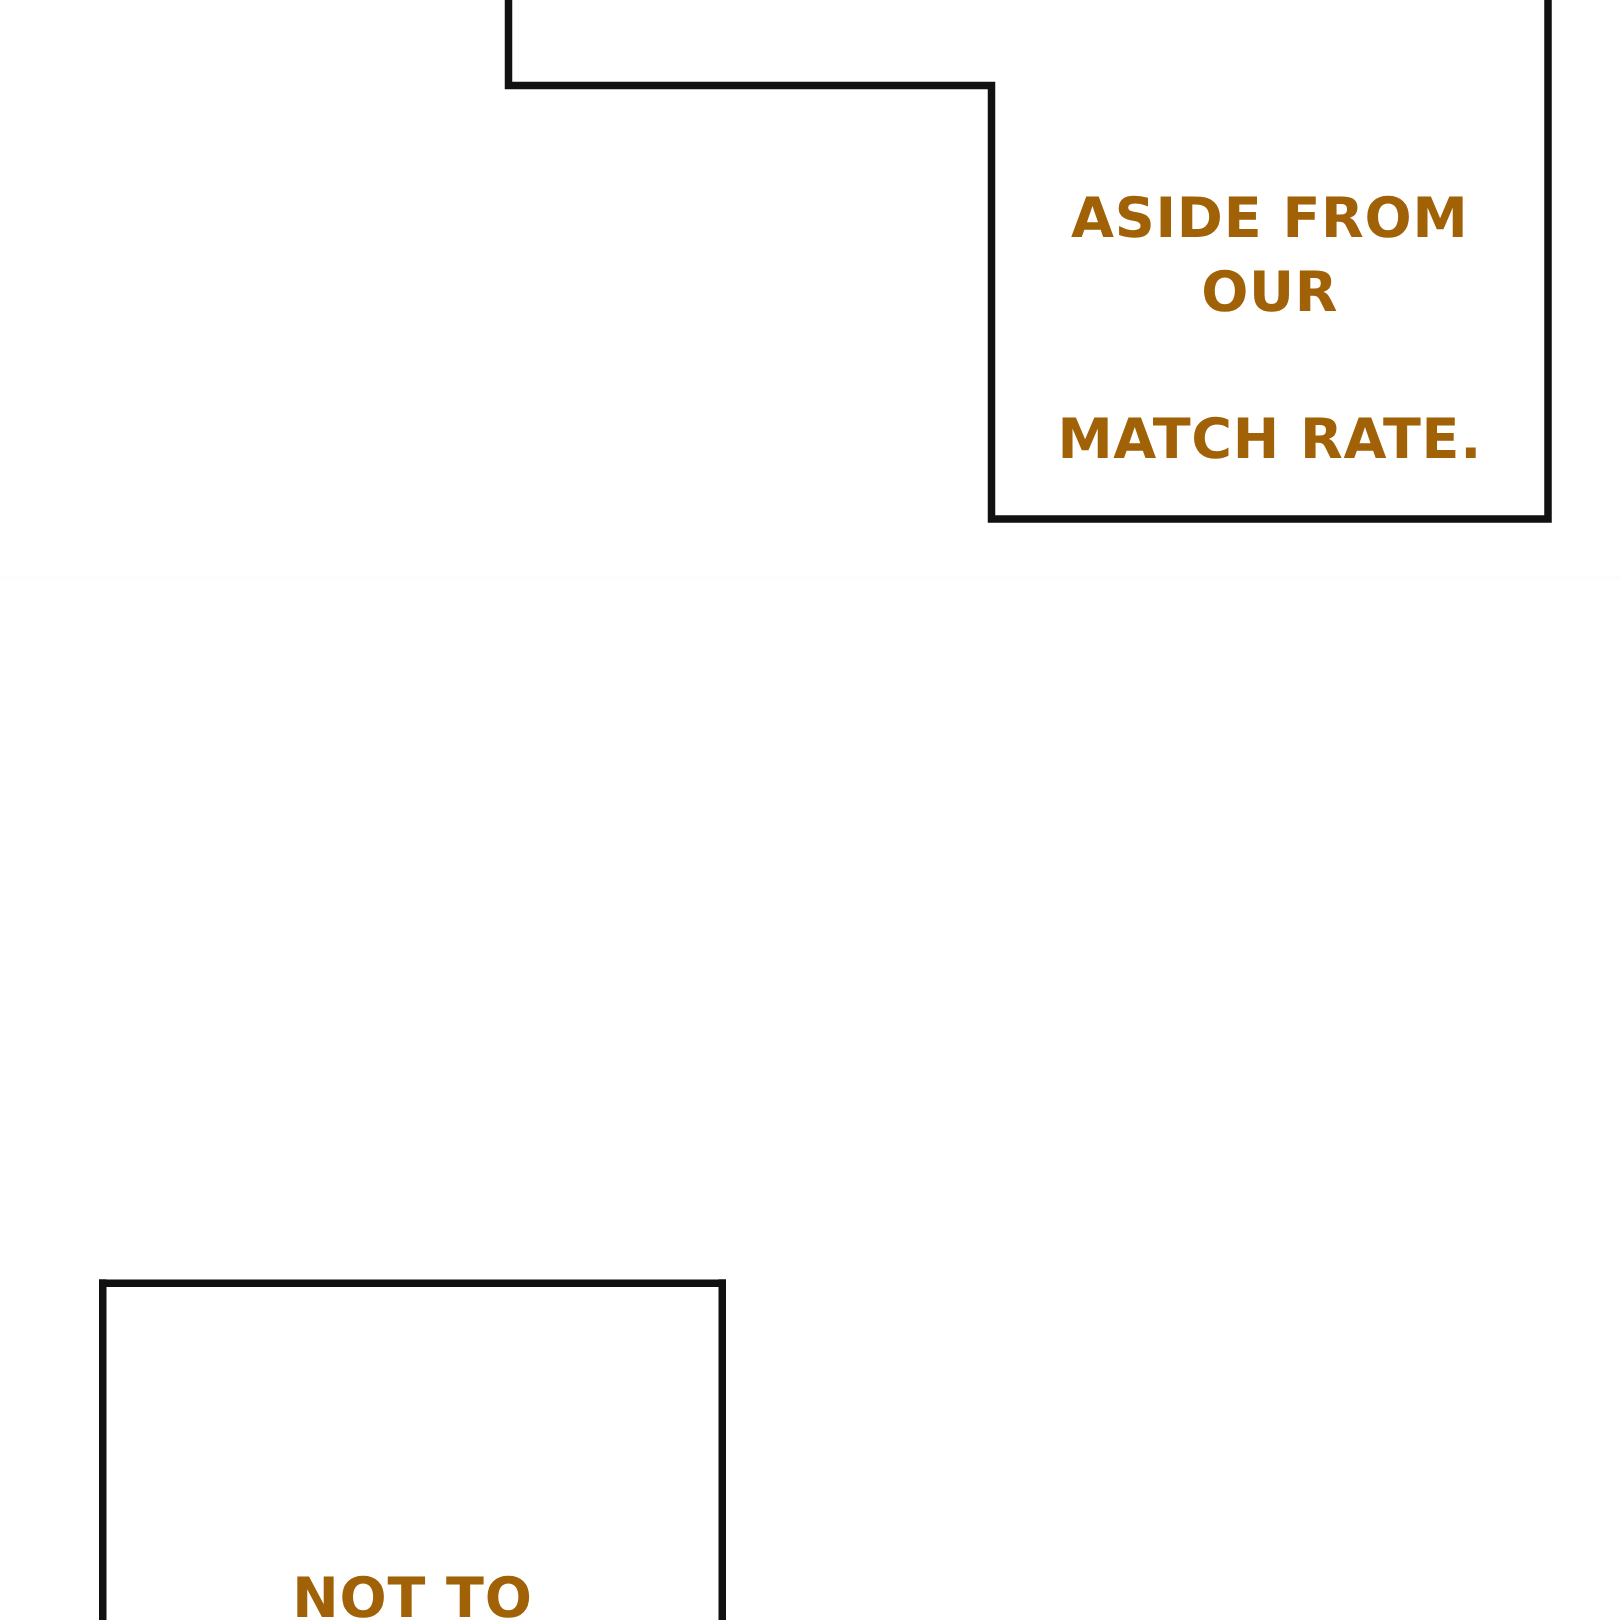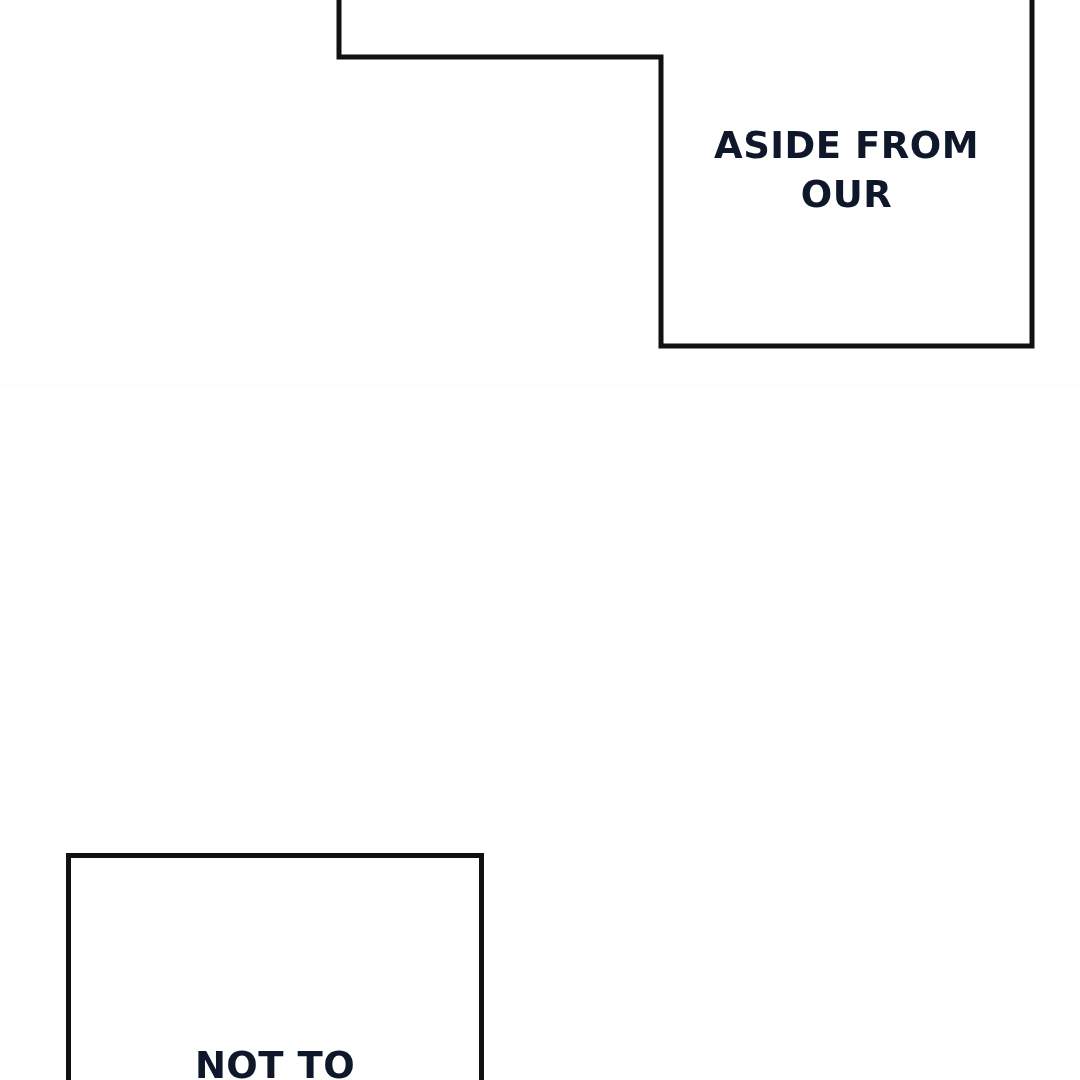--- a/index.html
+++ b/index.html
@@ -38,21 +38,21 @@
     border: 5px solid #111111;
     border-bottom: none;
     box-sizing: border-box;
     background: #ffffff;
   }
 
   
   .balloon-text {
     position: absolute;
     text-align: center;
-    color: #0f172a;
+    color: #a16207;
     font-family: "DejaVu Sans", "Liberation Sans", sans-serif;
     font-weight: 700;
     letter-spacing: 0.5px;
     white-space: pre-line;
     text-rendering: geometricPrecision;
     -webkit-font-smoothing: antialiased;
   }
 
   .balloon-text .line {
     display: block;
@@ -93,20 +93,21 @@
 
   <svg class="panel-step-svg" viewBox="0 0 1080 400" aria-hidden="true">
 
     <path d="M 339 -10 L 1032 -10 L 1032 346 L 661 346 L 661 57 L 339 57 Z" fill="#ffffff"></path>
 
     <path d="M 339 -10 L 339 57 L 661 57 L 661 346 L 1032 346 L 1032 -10" fill="none" stroke="#111111" stroke-width="5" stroke-linejoin="miter" stroke-linecap="square"></path>
   </svg>
 
   <div class="balloon-text" id="dialogue-upper">
     <span class="line">ASIDE FROM OUR</span>
+    <span class="line">MATCH RATE.</span>
   </div>
 
   <div class="scan-artifact" style="top:384px;"></div>
 
   <div class="panel-rect"></div>
 
   <div class="balloon-text" id="dialogue-lower">
     <span class="line">NOT TO</span>
     
   </div>

